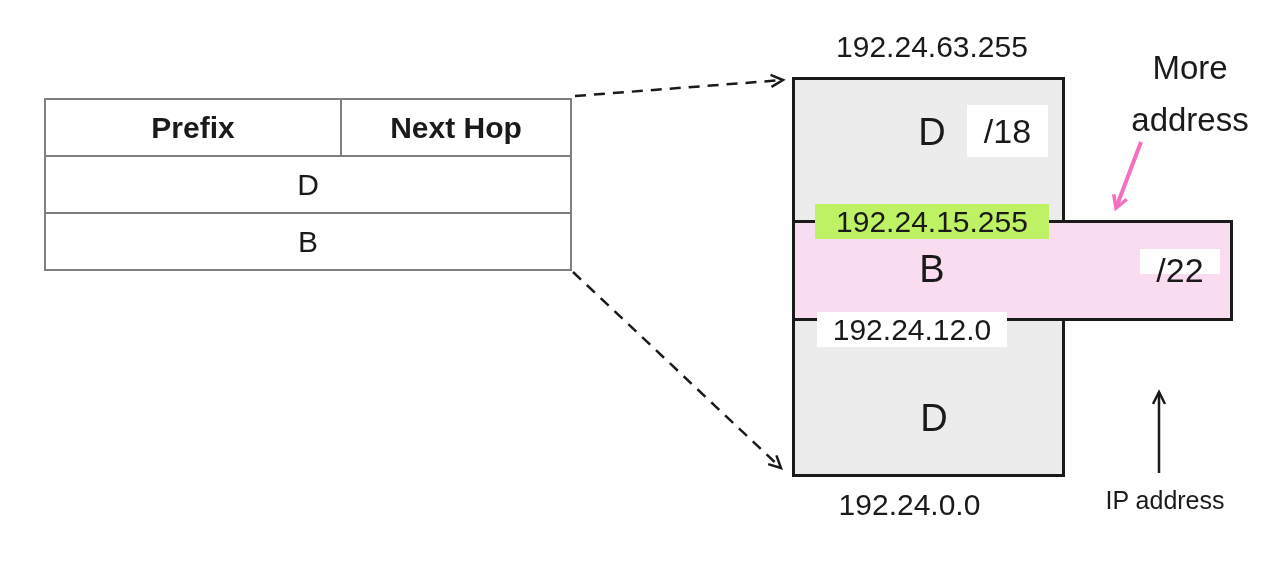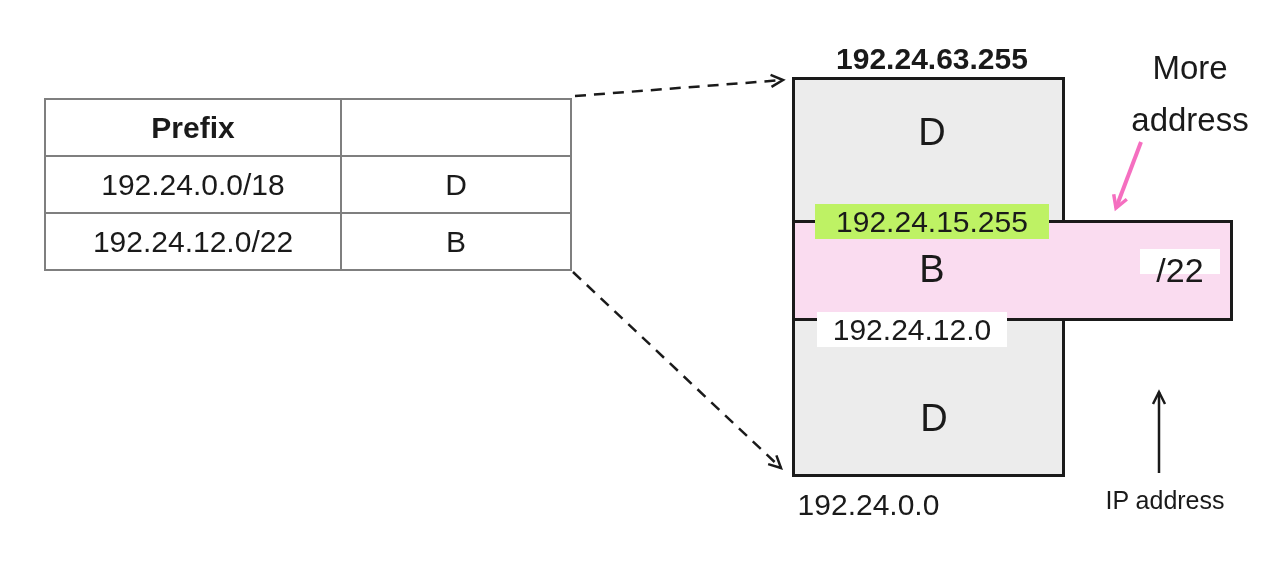--- a/index.html
+++ b/index.html
@@ -39,24 +39,24 @@
   .d-top    { left:907px; top:109px; }
   .b-mid    { left:907px; top:246px; }
   .d-bottom { left:909px; top:395px; }
   .mask-patch {
     position:absolute; background:#ffffff; text-align:center;
     font-size:34px; z-index:4;
   }
   .mask18 { left:967px; top:105px; width:81px; height:52px; line-height:52px; }
   .mask22 { left:1140px; top:249px; width:80px; height:25px; line-height:43px; }
   .addr { position:absolute; font-size:30px; text-align:center; z-index:4; }
-  .addr-top    { left:812px; top:42px;  width:240px;font-weight:bold; }
+  .addr-top    { left:812px; top:30px;  width:240px; }
   .addr-15     { left:815px; top:204px; width:234px; height:35px; line-height:35px; background:#bef264; }
   .addr-12     { left:817px; top:312px; width:190px; height:35px; line-height:35px; background:#ffffff; }
-  .addr-bottom { left:786px; top:488px; width:165px; }
+  .addr-bottom { left:827px; top:488px; width:165px; }
   .more-specific {
     position:absolute; left:1115px; top:42px; width:150px;
     text-align:center; font-size:33px; line-height:52px; z-index:4;
   }
   .ip-address {
     position:absolute; left:1080px; top:486px; width:170px;
     text-align:center; font-size:25px; z-index:4;
   }
   
   .arrows {
@@ -70,35 +70,35 @@
   .vhead-pink { stroke:var(--pink-accent,#f56fc0); stroke-width:3.5; fill:none; }
 </style>
 </head>
 <body>
 
 <div id="canvas">
 
   <div class="rt">
     <div class="rt-row rt-head">
       <div class="rt-cell col1">Prefix</div>
+      <div class="rt-cell col2">Next Hop</div>
     </div>
     <div class="rt-row">
-      <div class="rt-cell col1">192.24.0.0/18</div>
       <div class="rt-cell col2">D</div>
     </div>
     <div class="rt-row">
-      <div class="rt-cell col1">192.24.12.0/22</div>
       <div class="rt-cell col2">B</div>
     </div>
   </div>
 
   <div class="gray-box"></div>
   <div class="pink-band"></div>
 
   <div class="seg-label d-top">D</div>
+  <div class="mask-patch mask18">/18</div>
   <div class="seg-label b-mid">B</div>
   <div class="mask-patch mask22">/22</div>
   <div class="seg-label d-bottom">D</div>
 
   <div class="addr addr-top">192.24.63.255</div>
   <div class="addr addr-15">192.24.15.255</div>
   <div class="addr addr-12">192.24.12.0</div>
   <div class="addr addr-bottom">192.24.0.0</div>
 
   <div class="more-specific">More address</div>

